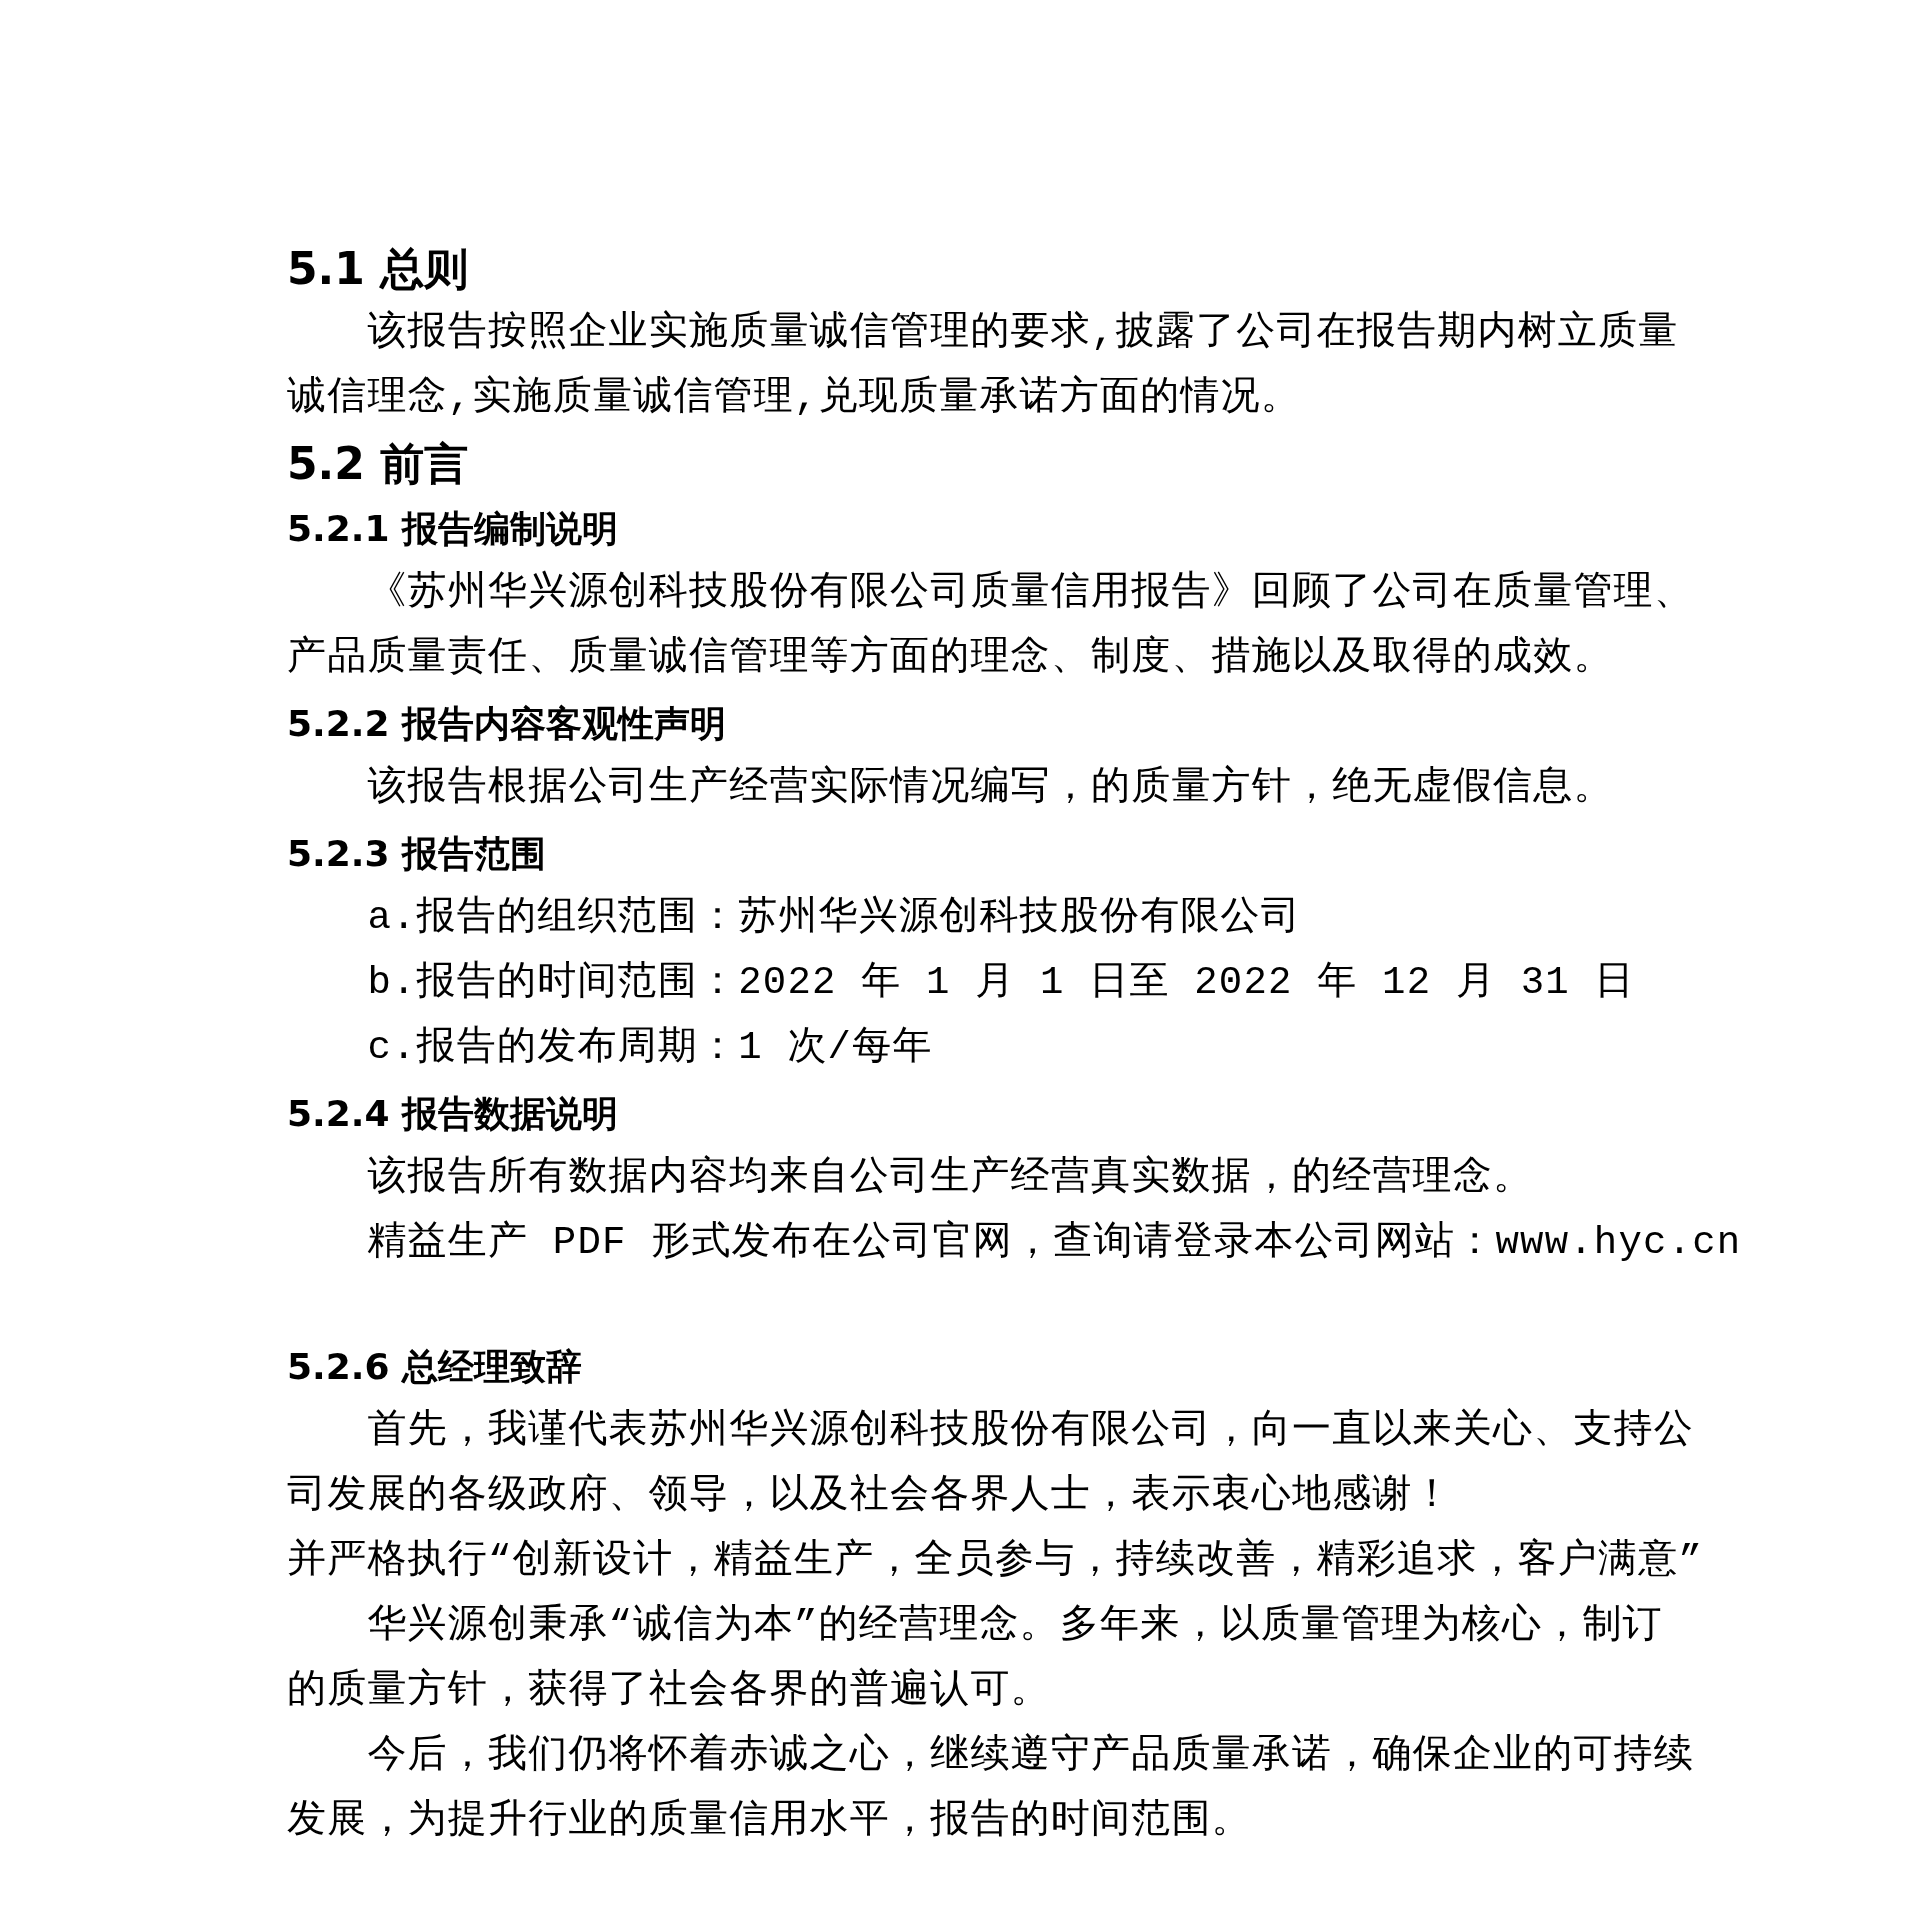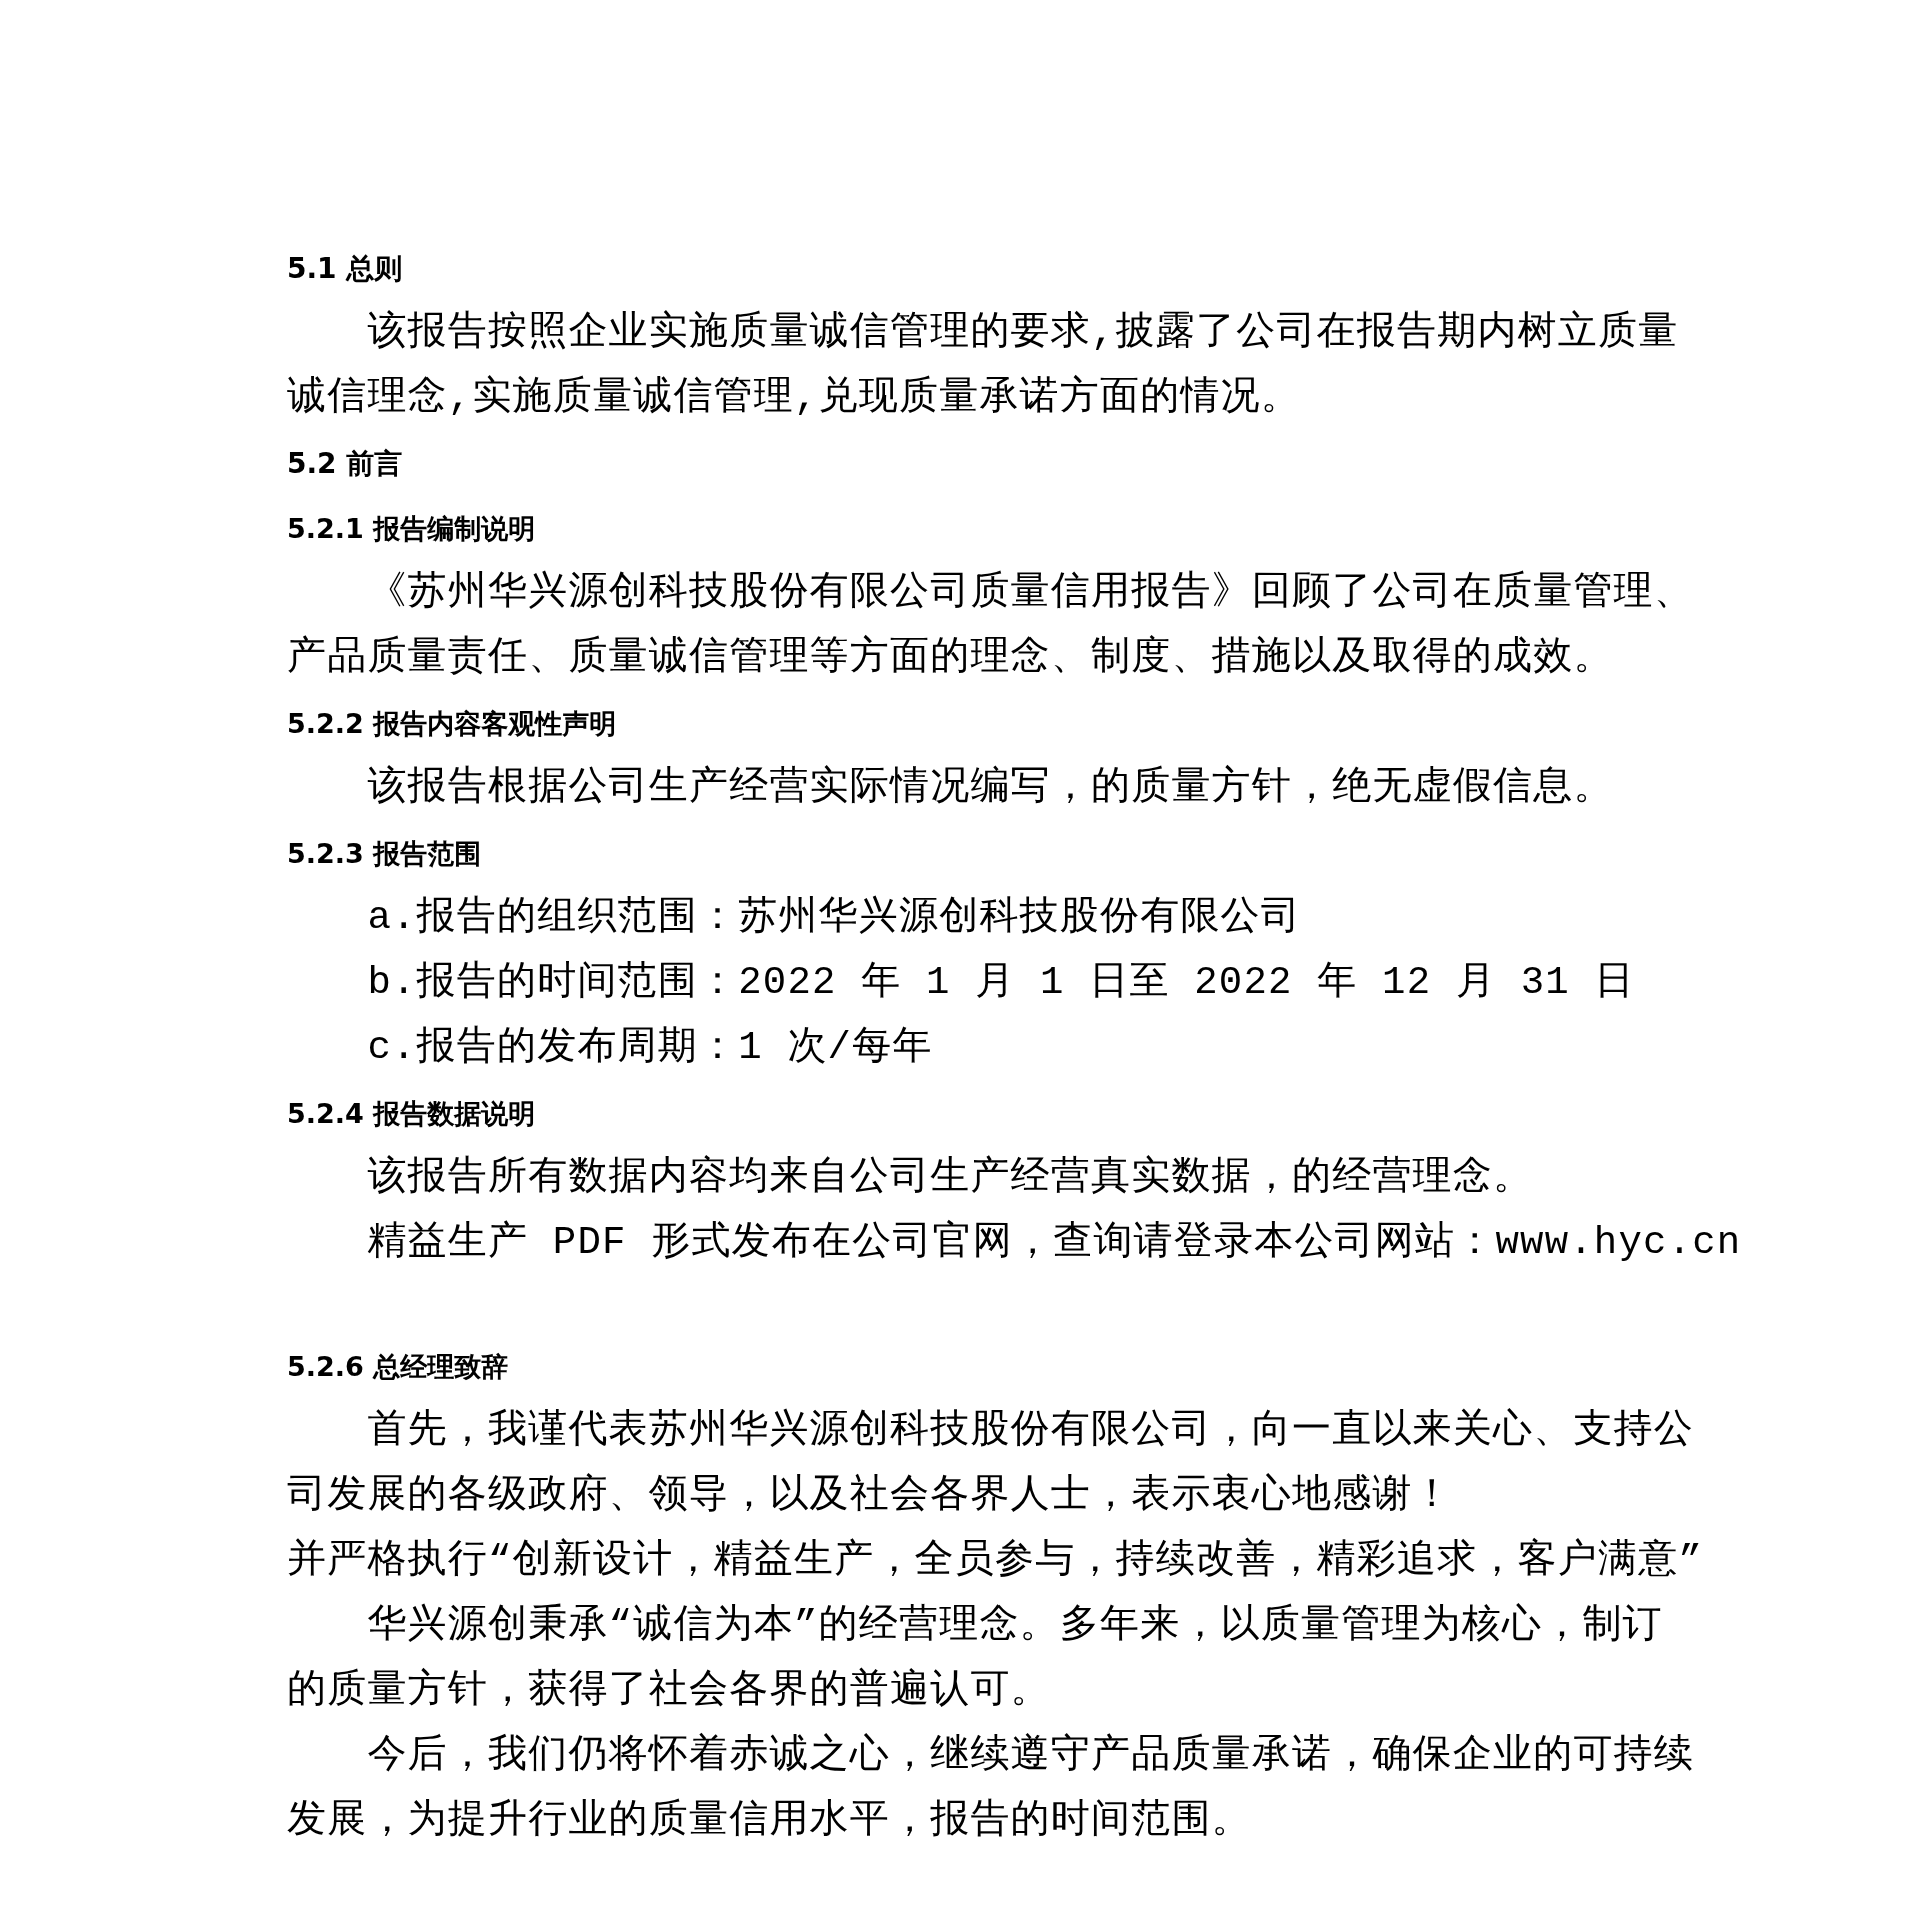--- a/index.html
+++ b/index.html
@@ -18,26 +18,26 @@
     top:236px;
     width:1410px;
   }
   .row{
     white-space:nowrap;
     line-height:65px;
   }
   .h2{
     font-family:"DejaVu Sans","Liberation Sans",sans-serif;
     font-weight:bold;
-    font-size:28px;
+    font-size:44px;
   }
   .h3{
     font-family:"DejaVu Sans","Liberation Sans",sans-serif;
     font-weight:bold;
-    font-size:27px;
+    font-size:36px;
   }
   .line{
     font-size:39px;
     letter-spacing:1.2px;
     font-family:Liberation Mono, monospace;
   }
   .gap-before{
     margin-top:58px;
   }
 </style>

